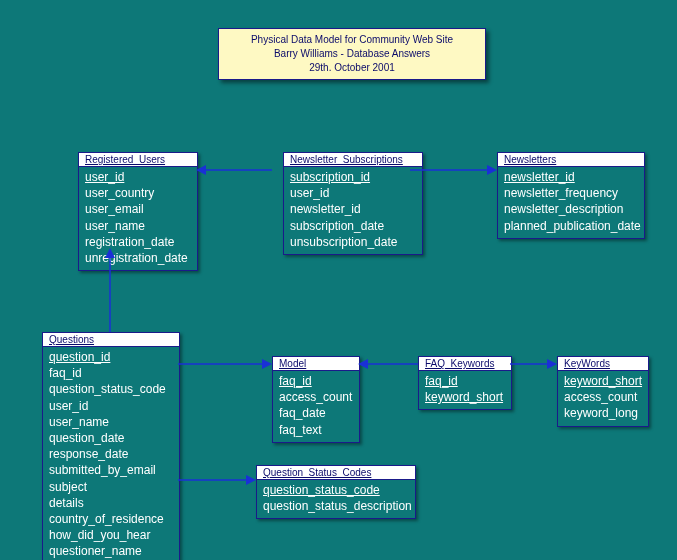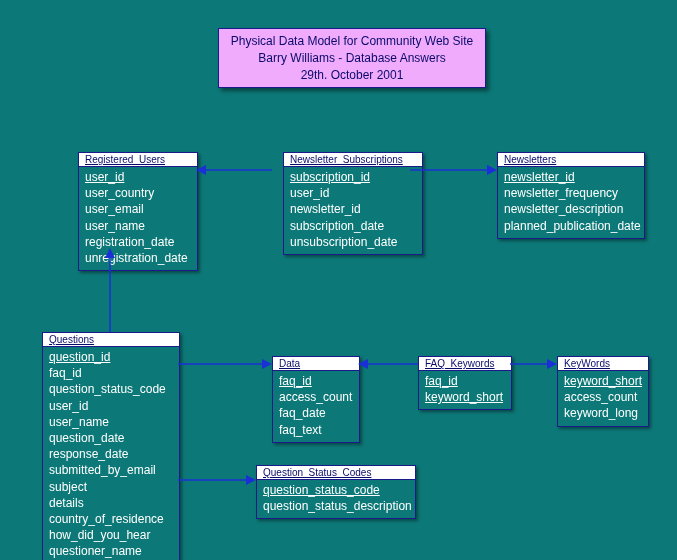--- a/index.html
+++ b/index.html
@@ -1,16 +1,16 @@
 <!DOCTYPE html>
 <html><head>
 <meta charset="utf-8">
 <style>
 body{margin:0;background:#0d7878;font-family:Verdana,Arial,sans-serif;font-size:10px;color:#000;width:677px;height:560px;position:relative}
-.title-box{position:absolute;left:218px;top:28px;width:250px;background:#f0abfc;border:1px solid #1a1a8a;text-align:center;padding:4px 8px;box-shadow:3px 3px 4px rgba(0,0,0,.45);color:#0a0a6a;font-size:12px;line-height:1.4}
+.title-box{position:absolute;left:218px;top:28px;width:250px;background:#fef9c3;border:1px solid #1a1a8a;text-align:center;padding:4px 8px;box-shadow:3px 3px 4px rgba(0,0,0,.45);color:#0a0a6a;font-size:10px;line-height:1.4}
 .entity{position:absolute;background:#0d7878;border:1px solid #1a1a8a;box-shadow:2px 2px 3px rgba(0,0,0,.4)}
 .entity .hdr{background:#fff;color:#0a0a6a;font-weight:normal;text-align:left;border-bottom:1px solid #1a1a8a;padding:1px 6px;font-size:10px;text-decoration:underline}
 .entity .body{padding:2px 6px 4px 6px;color:#fff;font-size:12px;line-height:1.35}
 .entity .pk{text-decoration:underline}
 svg{position:absolute;left:0;top:0;pointer-events:none}
 .arrow{stroke:#1a30d6;stroke-width:1.5;fill:none}
 .ah{fill:#1a30d6}
 </style>
 </head>
 <body>
@@ -67,21 +67,21 @@
     <div>submitted_by_email</div>
     <div>subject</div>
     <div>details</div>
     <div>country_of_residence</div>
     <div>how_did_you_hear</div>
     <div>questioner_name</div>
   </div>
 </div>
 
 <div class="entity" style="left:272px;top:356px;width:86px">
-  <div class="hdr">Data</div>
+  <div class="hdr">Model</div>
   <div class="body">
     <div class="pk">faq_id</div>
     <div>access_count</div>
     <div>faq_date</div>
     <div>faq_text</div>
   </div>
 </div>
 
 <div class="entity" style="left:418px;top:356px;width:92px">
   <div class="hdr">FAQ_Keywords</div>

